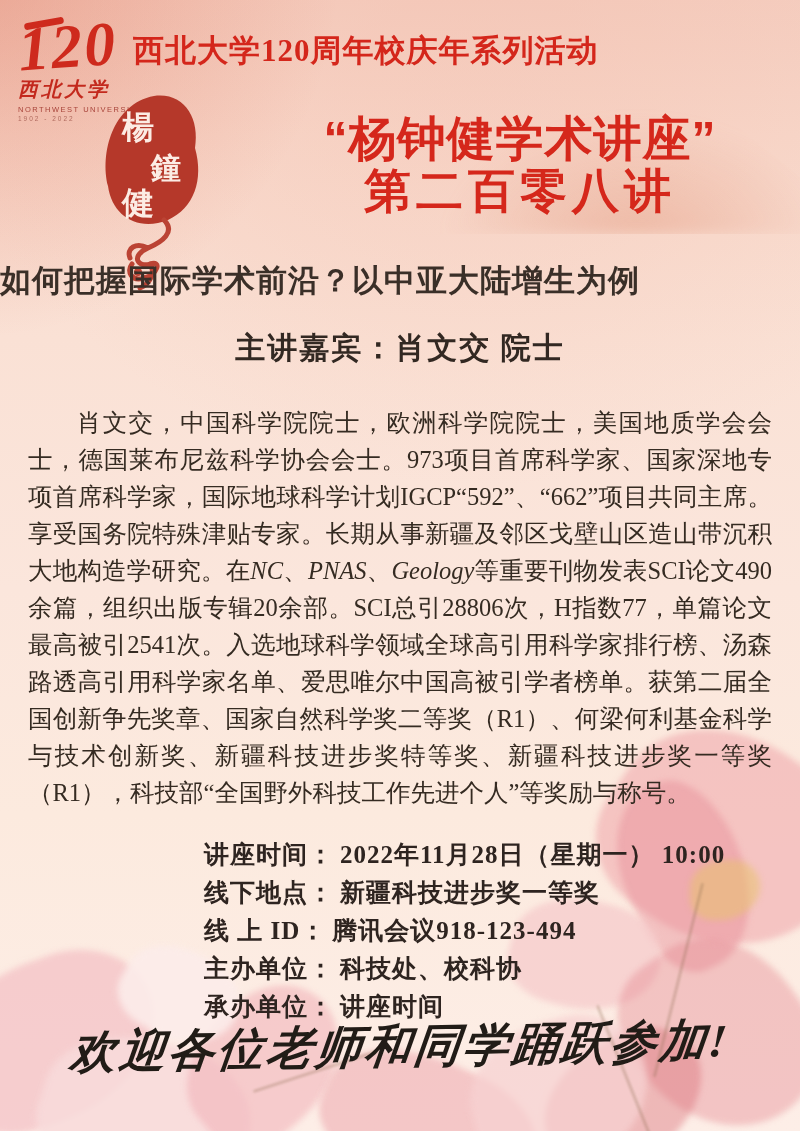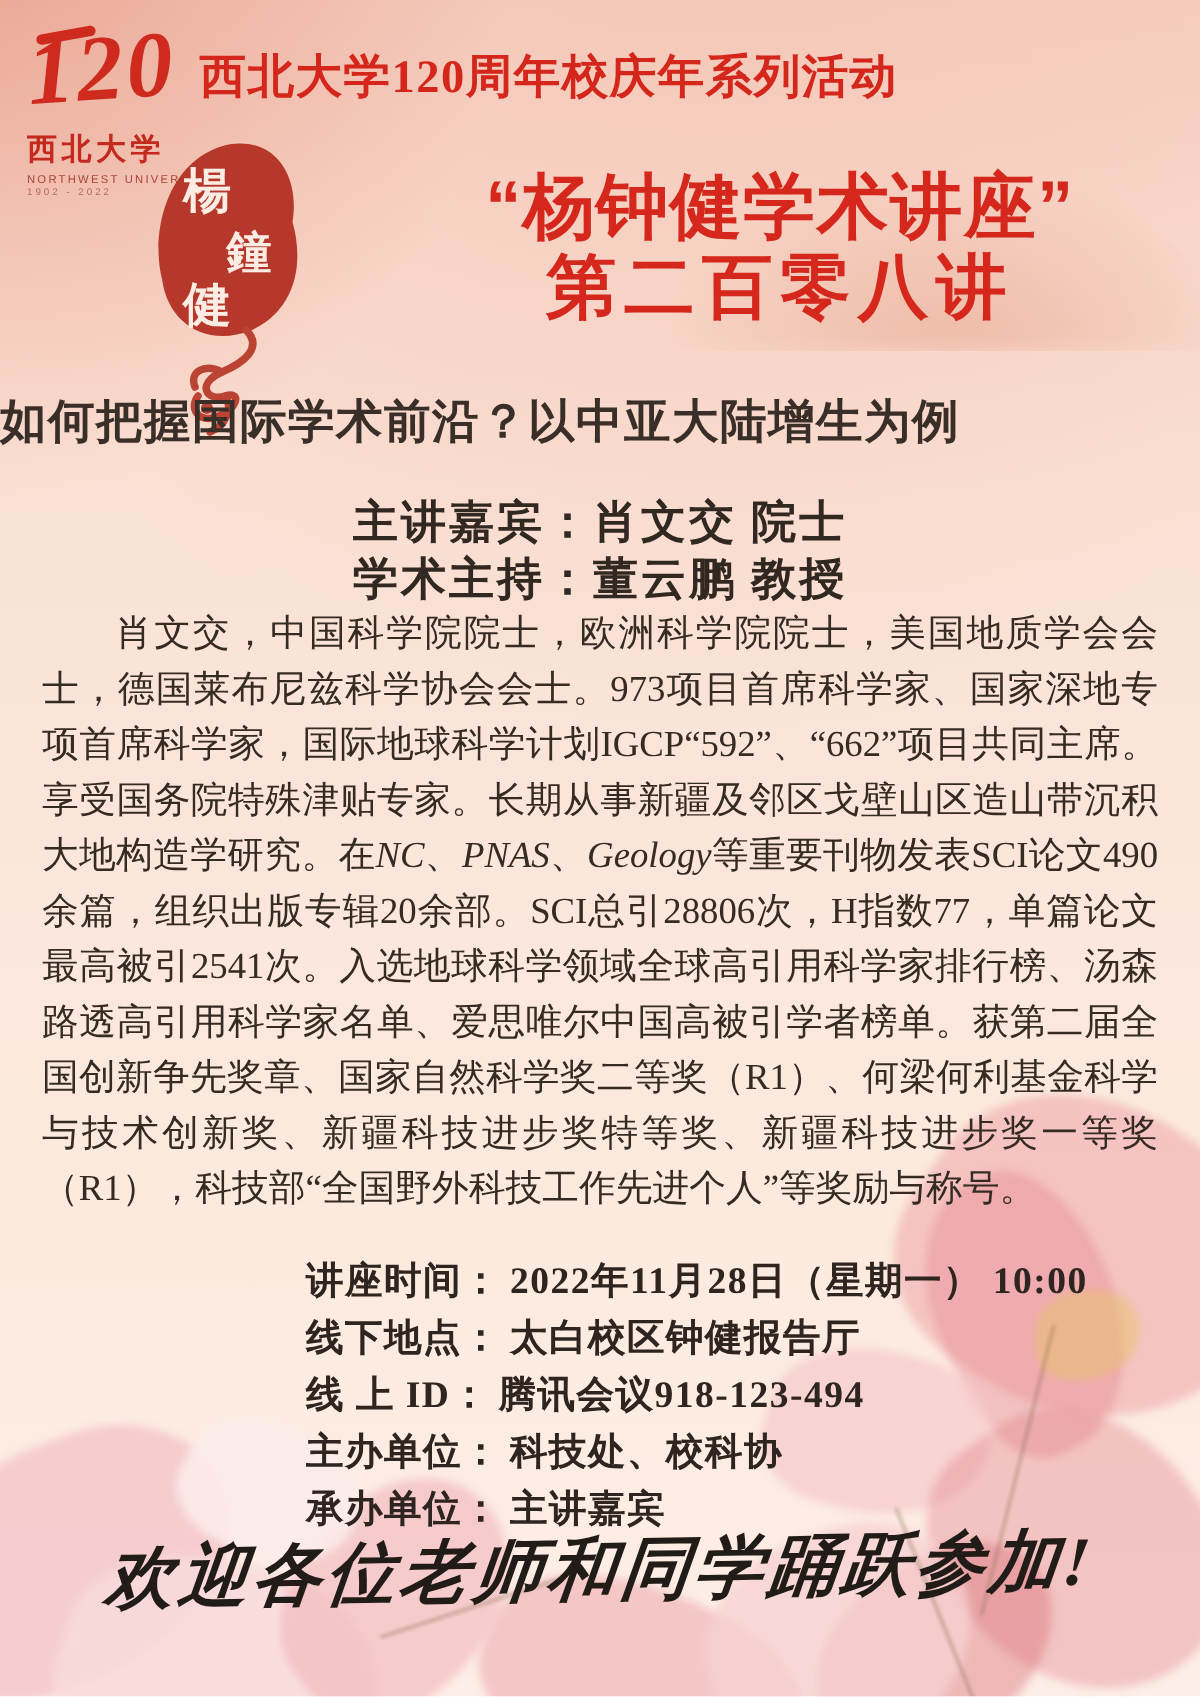--- a/index.html
+++ b/index.html
@@ -39,22 +39,22 @@
   .b2{right:175px;top:1000px;width:3px;height:140px;transform:rotate(-22deg);}
   .b3{left:250px;top:1070px;width:130px;height:3px;transform:rotate(-18deg);}
   
   .logo{position:absolute;left:18px;top:14px;width:160px;text-align:left;}
   .logo-num{
     font-family:"Liberation Serif",serif;font-style:italic;font-weight:bold;
     font-size:62px;line-height:60px;color:#ce2a1d;letter-spacing:2px;transform:rotate(-4deg);
   }
   .logo-bar{position:absolute;left:6px;top:6px;width:40px;height:7px;border-radius:6px;
     background:#ce2a1d;transform:rotate(-10deg);}
-  .logo-cn{font-weight:bold;font-size:20px;color:#c3291d;letter-spacing:3px;margin-top:12px;
-    }
+  .logo-cn{font-weight:bold;font-size:20px;color:#c3291d;letter-spacing:3px;margin-top:2px;
+    font-style:italic;}
   .logo-en{font-family:"Liberation Sans",sans-serif;font-size:7.5px;color:#a8443a;letter-spacing:1.5px;margin-top:2px;}
   .logo-years{font-family:"Liberation Sans",sans-serif;font-size:6.5px;color:#b06a5e;letter-spacing:2px;margin-top:1px;}
   .series-banner{
     position:absolute;left:133px;top:30px;
     font-size:31px;font-weight:bold;color:#d4261b;letter-spacing:1px;
     font-family:"Liberation Serif",serif;
   }
   .seal{position:absolute;left:92px;top:92px;width:130px;height:200px;}
   .titles{position:absolute;left:250px;top:112px;width:540px;text-align:center;
     font-family:Liberation Sans, sans-serif;color:#d5271b;font-weight:bold;}
@@ -132,37 +132,36 @@
   </div>
 
   <div class="titles">
     <div class="title-line1">“杨钟健学术讲座”</div>
     <div class="title-line2">第二百零八讲</div>
   </div>
 
   <div class="topic">如何把握国际学术前沿？以中亚大陆增生为例</div>
 
   <div class="speaker">主讲嘉宾：肖文交 院士</div>
-  <div class="host">学术主持：董云鹏 教授</div>
 
   <p class="bio" id="bio"><span>肖文交，中国科学院院士，欧洲科学院院士，美国地质学会会士，德国莱布尼兹科学协会会士。973项目首席科学家、国家深地专项首席科学家，国际地球科学计划IGCP“592”、“662”项目共同主席。享受国务院特殊津贴专家。长期从事新疆及邻区戈壁山区造山带沉积大地构造学研究。在</span><span class="it">NC</span><span>、</span><span class="it">PNAS</span><span>、</span><span class="it">Geology</span><span>等重要刊物发表SCI论文490余篇，组织出版专辑20余部。SCI总引28806次，H指数77，单篇论文最高被引2541次。入选地球科学领域全球高引用科学家排行榜、汤森路透高引用科学家名单、爱思唯尔中国高被引学者榜单。获第二届全国创新争先奖章、国家自然科学奖二等奖（R1）、何梁何利基金科学与技术创新奖、新疆科技进步奖特等奖、新疆科技进步奖一等奖（R1），科技部“全国野外科技工作先进个人”等奖励与称号。</span></p>
 
   <div class="details">
     <div class="detail-row">
       <span class="d-label">讲座时间：</span><span class="d-value">2022年11月28日（星期一）  10:00</span>
     </div>
     <div class="detail-row">
-      <span class="d-label">线下地点：</span><span class="d-value">太白校区钟健报告厅</span>
+      <span class="d-label">线下地点：</span><span class="d-value">新疆科技进步奖一等奖</span>
     </div>
     <div class="detail-row">
       <span class="d-label">线 上 ID：</span><span class="d-value">腾讯会议918-123-494</span>
     </div>
     <div class="detail-row">
       <span class="d-label">主办单位：</span><span class="d-value">科技处、校科协</span>
     </div>
     <div class="detail-row">
-      <span class="d-label">承办单位：</span><span class="d-value">主讲嘉宾</span>
+      <span class="d-label">承办单位：</span><span class="d-value">讲座时间</span>
     </div>
   </div>
 
   <div class="welcome">欢迎各位老师和同学踊跃参加!</div>
 
 </div>
 
 </body></html>

